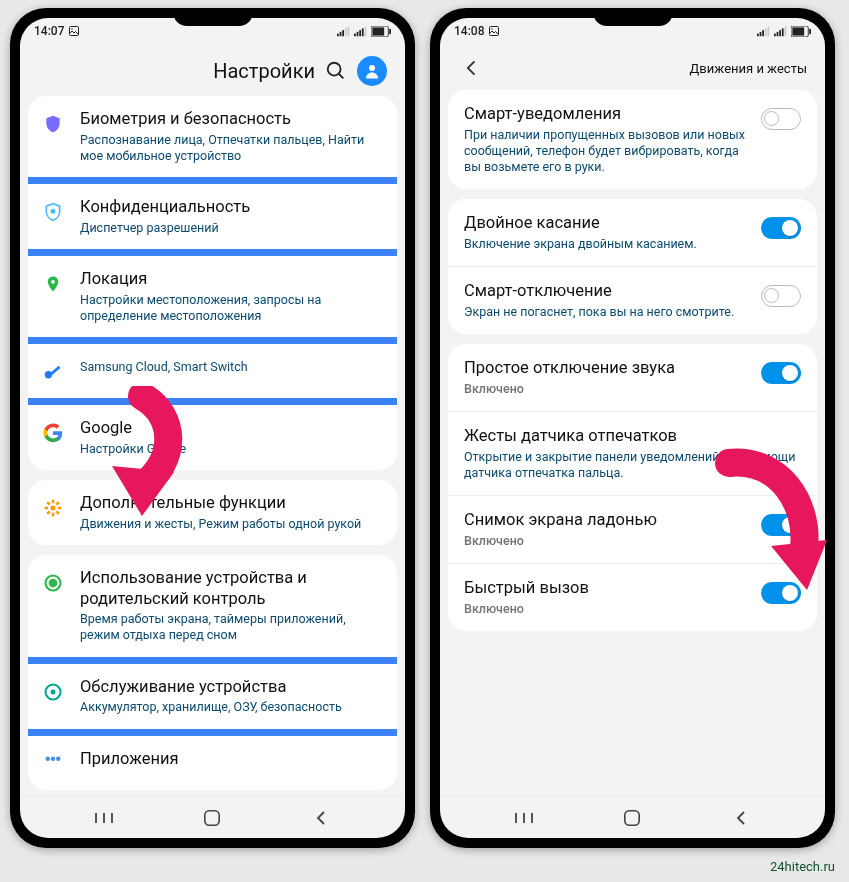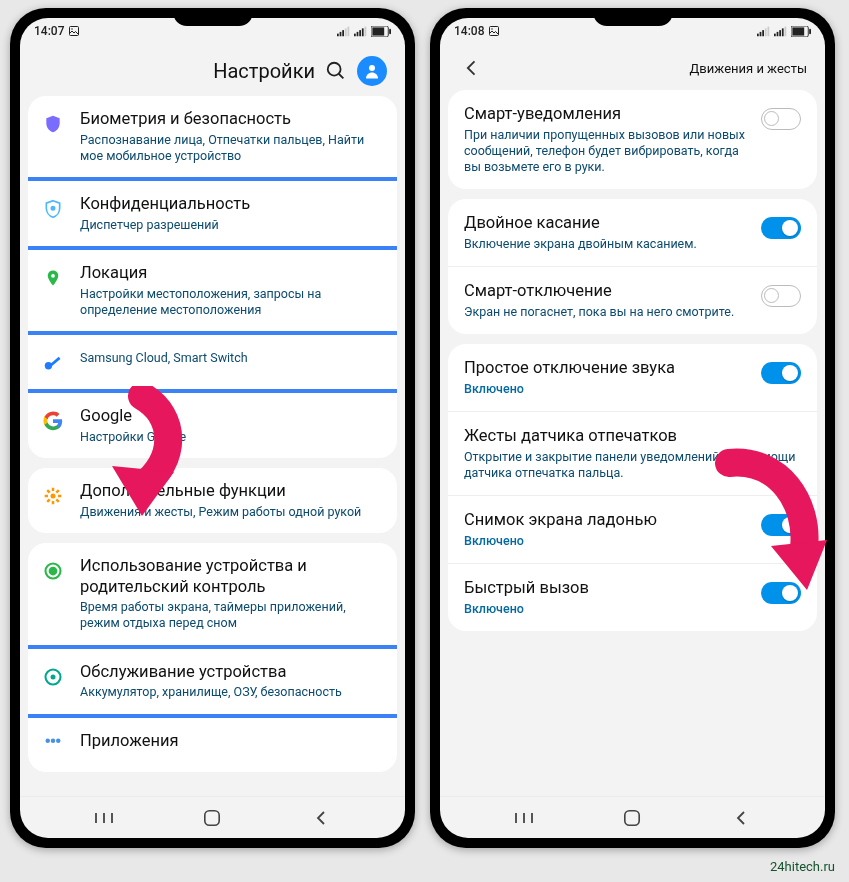--- a/index.html
+++ b/index.html
@@ -98,21 +98,21 @@
   .card {
     background: #fff;
     border-radius: 18px;
     margin-bottom: 10px;
     overflow: hidden;
   }
   .item {
     display: flex;
     align-items: flex-start;
     padding: 13px 16px 13px 12px;
-    border-bottom: 4px solid #3b82f6;
+    border-bottom: 7px solid #3b82f6;
     gap: 14px;
   }
   .item:last-child { border-bottom: none; }
   .item-icon {
     width: 26px;
     height: 26px;
     display: flex;
     align-items: center;
     justify-content: center;
     margin-top: 2px;
@@ -124,21 +124,21 @@
     color: #111;
     line-height: 1.25;
     font-weight: 400;
   }
   .item-sub {
     font-size: 12.5px;
     color: #0c4a6e;
     line-height: 1.3;
     margin-top: 2px;
   }
-  .item-sub.accent { color: #0369a1; font-weight: 500; }
+  .item-sub.accent { color: #737373; font-weight: 500; }
   .toggle-item {
     display: flex;
     align-items: flex-start;
     padding: 14px 16px;
     border-bottom: 1px solid #eee;
     gap: 10px;
   }
   .toggle-item:last-child { border-bottom: none; }
   .toggle-body { flex: 1; }
   .toggle {

